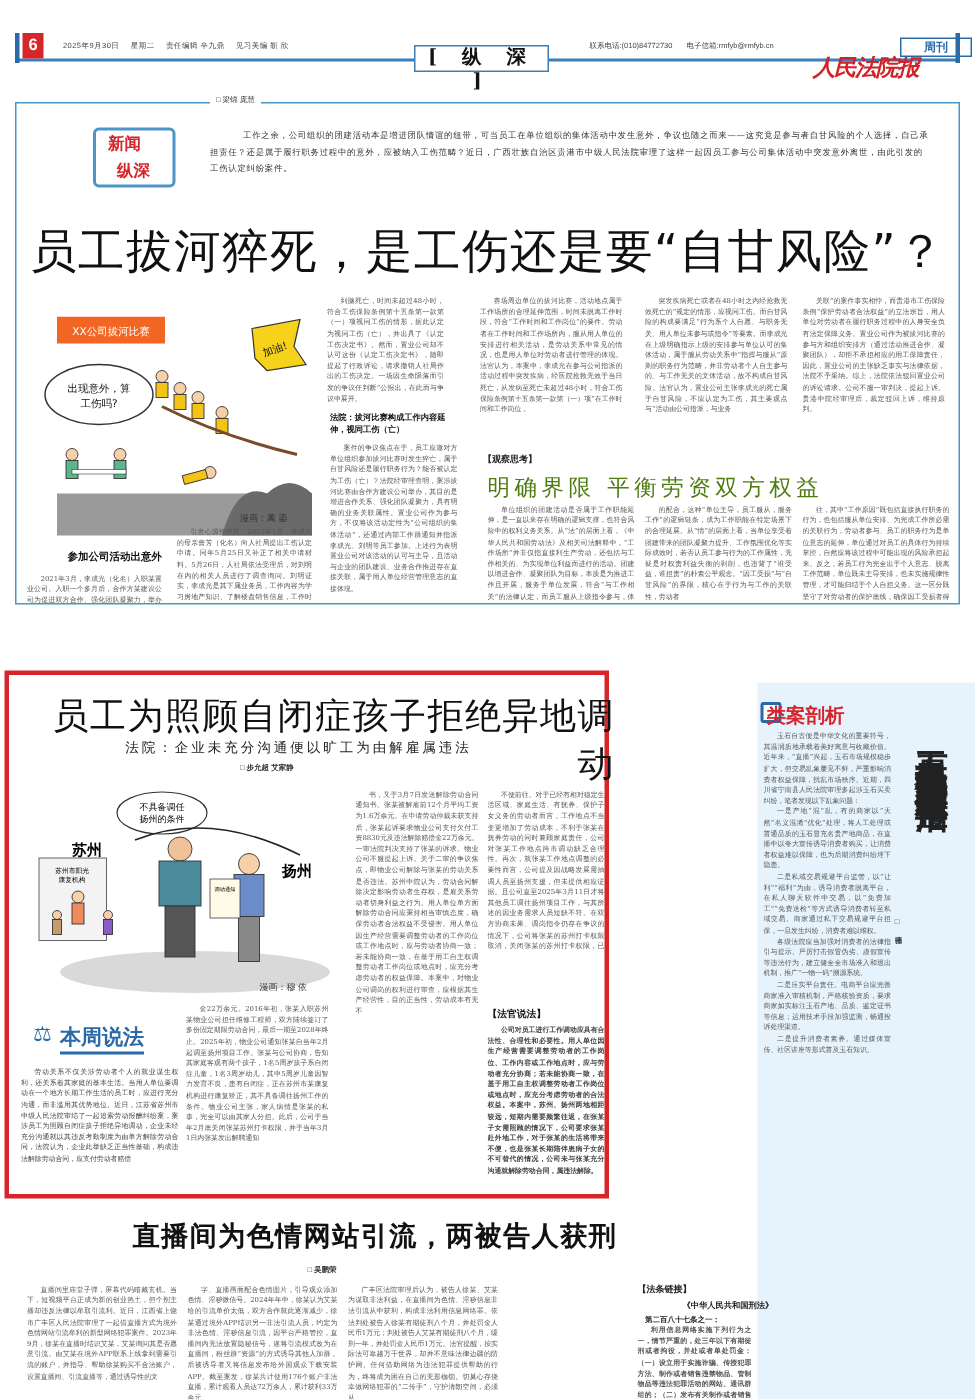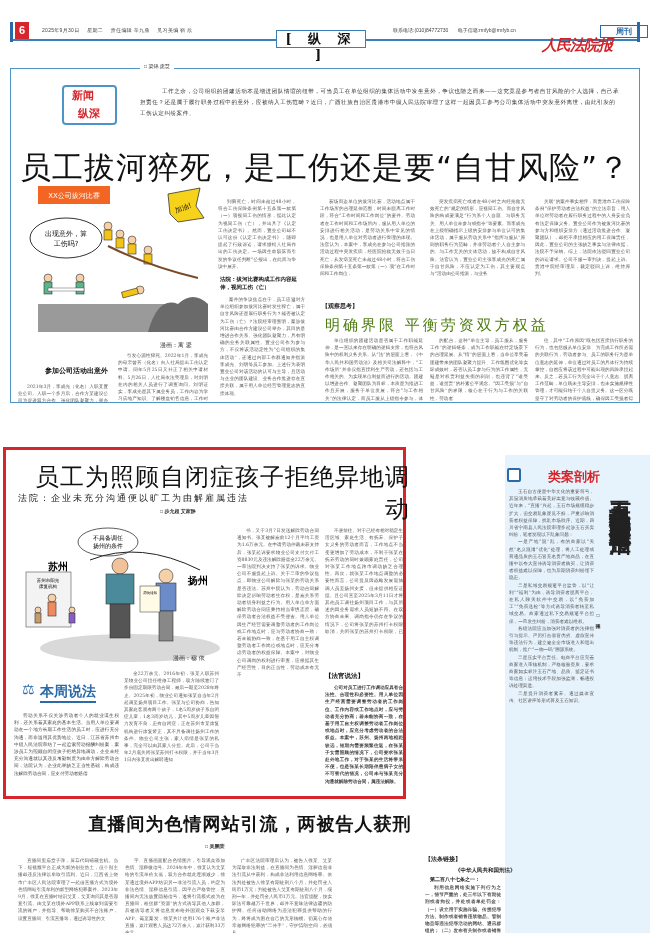--- a/index.html
+++ b/index.html
@@ -19,31 +19,31 @@
 .brand-sub{left:600px;top:25px;font-size:8px;color:#2a6aa8;font-weight:bold;border:1px solid #2a6aa8;padding:0 15px}
 
 .a1-box{left:10px;top:68px;width:630px;height:335px;border:1px solid #4d95c9}
 .byline{font-size:5px;color:#333;font-family:"Liberation Sans",sans-serif;background:#fff;padding:0 4px}
 .a1-byline{left:140px;top:63px}
 .logo-news{left:62px;top:85px;width:55px;height:40px;border:2px solid #4d95c9;border-radius:4px;background:#fff}
 .logo-news .l1{position:absolute;left:8px;top:1px;font-size:11px;color:#d6252b;font-weight:bold}
 .logo-news .l2{position:absolute;left:14px;top:19px;font-size:11px;color:#d6252b;font-weight:bold}
 .lead{left:140px;top:86px;width:480px;font-size:5.6px;line-height:11px;color:#333;text-indent:22px;letter-spacing:.5px}
 .a1-title{left:0;width:650px;top:147px;text-align:center;font-family:"DejaVu Sans",sans-serif;font-size:31px;font-weight:normal;color:#111;letter-spacing:1px}
-.illus1{left:28px;top:186px;width:180px;height:240px}
+.illus1{left:28px;top:211px;width:180px;height:240px}
 .cap{font-size:6px;color:#333;font-family:"Liberation Sans",sans-serif}
 .subhead{font-size:7px;font-weight:bold;color:#111;font-family:"Liberation Sans",sans-serif}
 .txt{font-size:4.6px;line-height:7.2px;color:#555;text-align:justify;overflow:hidden}
 .txt p{text-indent:9px}
 .obs-tag{left:322px;top:302px;font-size:6px;font-weight:bold;color:#222;font-family:"Liberation Sans",sans-serif}
 .obs-title{left:325px;top:316px;width:320px;text-align:left;font-size:15px;color:#4d7c0f;letter-spacing:3px}
 
 .a2-box{left:3px;top:447px;width:403px;height:352px;border:3px solid #d6252b}
 .a2-title{left:20px;top:461px;width:390px;text-align:right;font-size:24px;font-weight:normal;color:#111;letter-spacing:1px}
-.a2-sub{left:18px;top:492px;width:390px;font-size:9px;color:#222;letter-spacing:2px}
+.a2-sub{left:4px;top:492px;width:390px;text-align:center;font-size:9px;color:#222;letter-spacing:2px}
 .a2-byline{left:160px;top:508px;font-size:5px;font-weight:bold;color:#333;font-family:"Liberation Sans",sans-serif}
 .illus2{left:20px;top:520px;width:200px;height:145px}
 .weekly{left:22px;top:677px;width:80px;height:30px}
 .weekly .ttl{position:absolute;left:18px;top:6px;font-size:14px;font-weight:bold;color:#2a6aa8;border-bottom:2px solid #2a6aa8;font-family:"DejaVu Sans",sans-serif}
 
 .a3-box{left:505px;top:455px;width:145px;height:478px;background:#e7f3fc}
 .case-label{left:512px;top:468px;font-size:13px;color:#d6252b;font-weight:bold;font-family:"DejaVu Sans",sans-serif}
 .case-icon{left:507px;top:468px;width:14px;height:14px;border:2px solid #2a6aa8;border-radius:2px;background:#fff}
 .vtitle{left:604px;top:483px;width:30px;font-size:22px;line-height:26px;color:#222;writing-mode:vertical-rl;letter-spacing:2px;font-weight:bold}
 .vbyline{left:595px;top:612px;font-size:5px;color:#333;writing-mode:vertical-rl;font-family:"Liberation Sans",sans-serif}
@@ -211,21 +211,21 @@
 <div class="abs txt" style="left:325px;top:527px;width:78px;height:108px">
     <p>不便前往。对于已经有相对稳定生活区域、家庭生活、有抚养、保护子女义务的劳动者而言，工作地点不当变更增加了劳动成本，不利于张某在抚养劳动的同时兼顾家庭责任，公司对张某工作地点跨市调动缺乏合理性。再次，就张某工作地点调整的必要性而言，公司提及因战略发展需抽调人员至扬州支援，但未提供相应证据。且公司直至2025年3月11日才将其他员工调往扬州项目工作，与其所述的因业务需求人员短缺不符。在双方协商未果、调岗指令仍存在争议的情况下，公司将张某的苏州打卡权限取消，关闭张某的苏州打卡权限，已违背用人单位充分协商、审慎行使用工自主权的义务。综上，苏州中院判决，在案涉公司未能举证证明其调整工作地点具有合法性、必要性和合理性，在未与张某协商一致的情况下，以张某未按时报到就职，构成旷工为由单方解除劳动合同，属于违法解除，于是作出二审维持原判。</p>
   </div>
 <div class="abs subhead" style="left:325px;top:672px;font-size:6.5px">【法官说法】</div>
 <div class="abs txt" style="left:325px;top:684px;width:78px;height:110px;font-weight:bold;color:#444">
     <p>公司对员工进行工作调动应具有合法性、合理性和必要性。用人单位因生产经营需要调整劳动者的工作岗位、工作内容或工作地点时，应与劳动者充分协商；若未能协商一致，在基于用工自主权调整劳动者工作岗位或地点时，应充分考虑劳动者的合法权益。本案中，苏州、扬州两地相距较远，短期内需要频繁往返，在张某子女需照顾的情况下，公司要求张某赴外地工作，对于张某的生活将带来不便，也是张某长期陪伴患病子女的不可替代的情况，公司未与张某充分沟通就解除劳动合同，属违法解除。</p>
   </div>
 
 <div class="abs a3-box"></div>
 <div class="abs case-icon"></div>
-<div class="abs case-label" style="left:548px">类案剖析</div>
+<div class="abs case-label" style="left:511px">类案剖析</div>
 <div class="abs vtitle">玉石交易乱象侵蚀消费者信任亟待整治</div>
 <div class="abs vbyline">□ 张凌伟</div>
 <div class="abs txt" style="left:509px;top:488px;width:85px;height:440px">
   <p>玉石自古便是中华文化的重要符号，其温润质地承载着美好寓意与收藏价值。近年来，“直播”兴起，玉石市场规模稳步扩大，但交易乱象屡见不鲜，严重影响消费者权益保障，扰乱市场秩序。近期，四川省宁南县人民法院审理多起涉玉石买卖纠纷，笔者发现以下乱象问题：</p>
   <p>一是产地“混”乱，有的商家以“天然”名义混淆“优化”处理，将人工处理或普通品质的玉石冒充名贵产地商品，在直播中以夸大宣传诱导消费者购买，让消费者权益难以保障，也为后期消费纠纷埋下隐患。</p>
   <p>二是私域交易规避平台监管，以“让利”“福利”为由，诱导消费者脱离平台，在私人聊天软件中交易，以“免费加工”“免费送检”等方式诱导消费者转至私域交易。商家通过私下交易规避平台担保，一旦发生纠纷，消费者难以维权。</p>
   <p>各级法院应当加强对消费者的法律指引与提示。严厉打击假冒伪劣、虚假宣传等违法行为，建立健全全市场准入和退出机制，推广“一物一码”溯源系统。</p>
   <p>二是压实平台责任。电商平台应完善商家准入审核机制，严格核验资质，要求商家如实标注玉石产地、品质、鉴定证书等信息；运用技术手段加强监测，畅通投诉处理渠道。</p>
   <p>二是提升消费者素养。通过媒体宣传、社区讲座等形式普及玉石知识。</p>
 </div>

